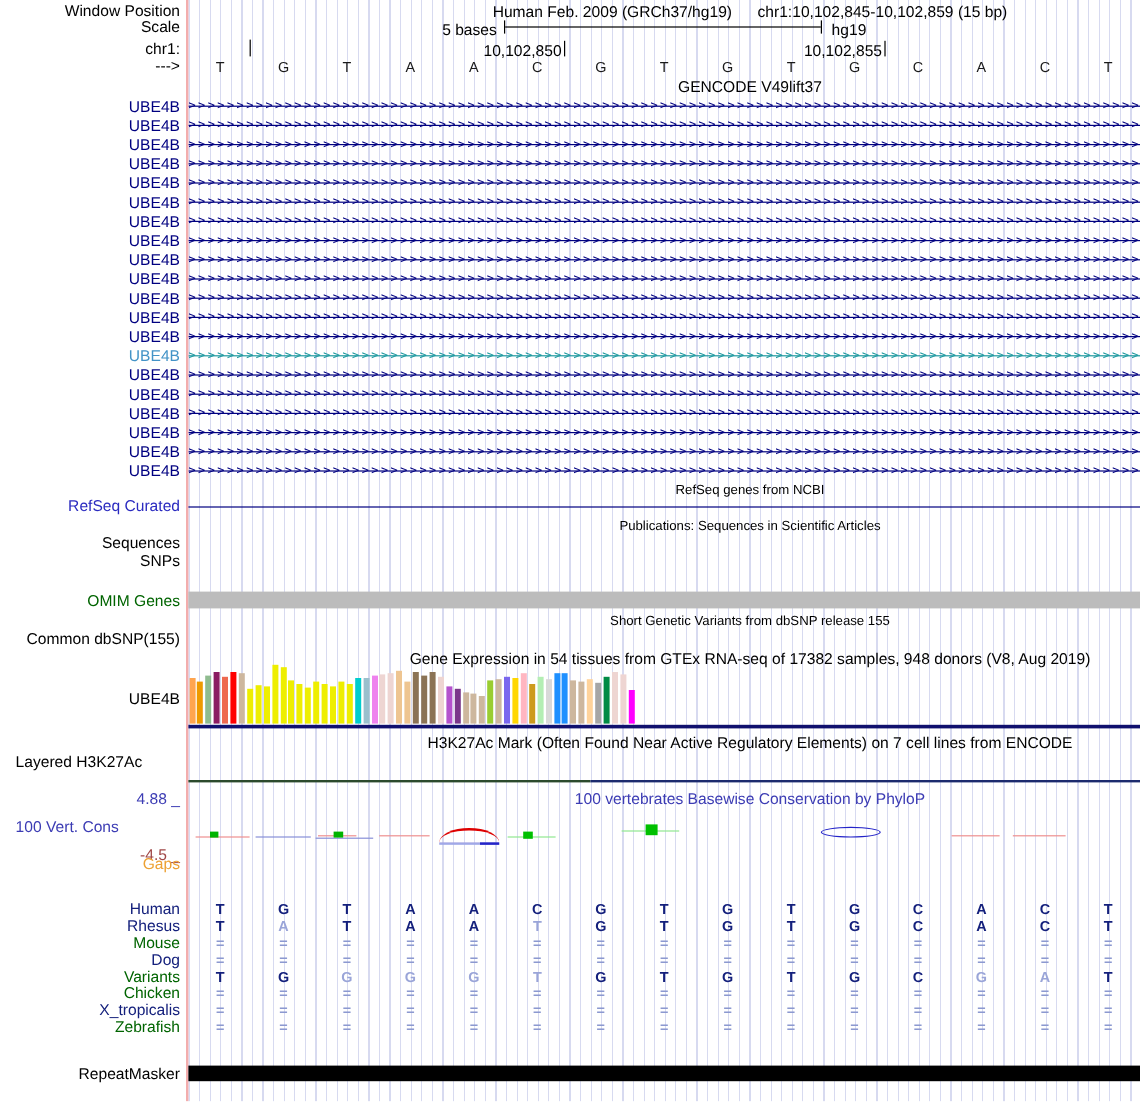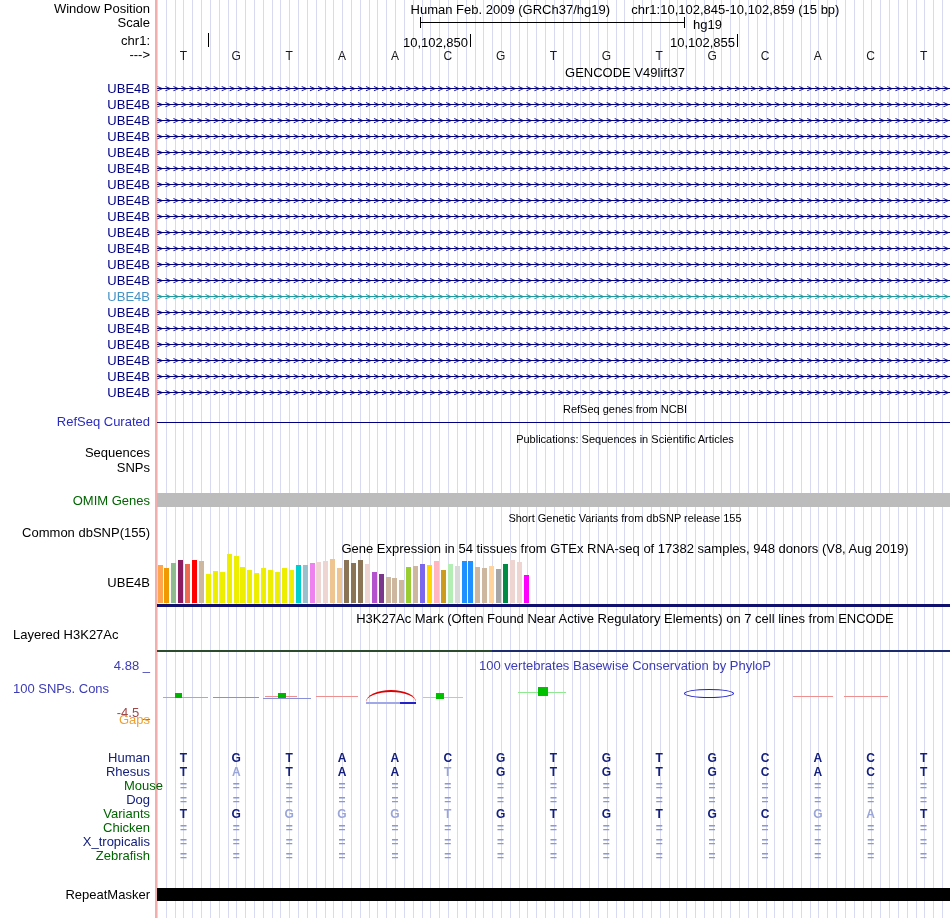--- a/index.html
+++ b/index.html
@@ -42,20 +42,21 @@
   <div class="pinkline"></div>
 
   <div class="lbl" style="top:2px;">Window Position</div>
   <div class="ctr" style="top:3px;">
     <span>Human Feb. 2009 (GRCh37/hg19)</span>
     <span style="display:inline-block;width:14px;"></span>
     <span>chr1:10,102,845-10,102,859 (15 bp)</span>
   </div>
 
   <div class="lbl" style="top:16px;">Scale</div>
+  <div class="abs" style="top:17px;left:0;width:414px;text-align:right;">5 bases</div>
   <div class="scalebar">
       <div class="mid"></div>
     </div>
   <div class="abs" style="top:17px;left:693px;">hg19</div>
 
   <div class="lbl" style="top:34px;">chr1:</div>
   <div class="tick" style="left:208px;top:33px;height:14px;"></div>
   <div class="abs" style="top:35px;left:0;width:468px;text-align:right;">10,102,850</div>
   <div class="tick" style="left:470px;top:34px;height:13px;"></div>
   <div class="abs" style="top:35px;left:0;width:735px;text-align:right;">10,102,855</div>
@@ -258,21 +259,21 @@
     </div>
   <div class="hline" style="left:157px;top:604px;width:793px;height:3px;background:#10106E;"></div>
 
   <div class="ctr" style="top:612px;">H3K27Ac Mark (Often Found Near Active Regulatory Elements) on 7 cell lines from ENCODE</div>
   <div class="lbl-left" style="top:628px;">Layered H3K27Ac</div>
   <div class="hline" style="left:157px;top:650px;width:335px;height:2px;background:#2C4A2C;"></div>
   <div class="hline" style="left:492px;top:650px;width:458px;height:2px;background:#1C2B6E;"></div>
 
   <div class="lbl c-consblue" style="top:659px;">4.88 _</div>
   <div class="ctr c-consblue" style="top:659px;">100 vertebrates Basewise Conservation by PhyloP</div>
-  <div class="lbl-left c-consblue" style="top:682px;">100 SNPs. Cons</div>
+  <div class="lbl-left c-consblue" style="top:682px;">100 Vert. Cons</div>
   <div id="consmarks">
       <div style="left: 163px; top: 697px; width: 45px; height: 1px; position: absolute; background: rgb(238, 144, 144);"></div>
       <div style="left: 175px; top: 693px; width: 7px; height: 5px; position: absolute; background: rgb(0, 180, 0);"></div>
       <div style="left: 213px; top: 697px; width: 46px; height: 1px; position: absolute; background: rgb(136, 144, 216);"></div>
       <div style="left: 263px; top: 698px; width: 48px; height: 1px; position: absolute; background: rgb(136, 144, 216);"></div>
       <div style="left: 265px; top: 696px; width: 32px; height: 1px; position: absolute; background: rgb(238, 144, 144);"></div>
       <div style="left: 278px; top: 693px; width: 8px; height: 5px; position: absolute; background: rgb(0, 180, 0);"></div>
       <div style="left: 316px; top: 696px; width: 42px; height: 1px; position: absolute; background: rgb(238, 144, 144);"></div>
       <div style="left: 366px; top: 690px; width: 50px; height: 12px; position: absolute; border-top: 2px solid rgb(221, 0, 0); border-radius: 50% 50% 0px 0px / 100% 100% 0px 0px;"></div>
       <div style="left: 366px; top: 702px; width: 50px; height: 2px; position: absolute; background: rgb(160, 168, 232);"></div>
@@ -314,21 +315,21 @@
       <div class="alncell" style="left: 421.334px; top: 765px; width: 52.8667px; position: absolute; color: rgb(154, 165, 216);">T</div>
       <div class="alncell" style="left: 474.2px; top: 765px; width: 52.8667px; position: absolute; color: rgb(20, 32, 124);">G</div>
       <div class="alncell" style="left: 527.067px; top: 765px; width: 52.8667px; position: absolute; color: rgb(20, 32, 124);">T</div>
       <div class="alncell" style="left: 579.934px; top: 765px; width: 52.8667px; position: absolute; color: rgb(20, 32, 124);">G</div>
       <div class="alncell" style="left: 632.8px; top: 765px; width: 52.8667px; position: absolute; color: rgb(20, 32, 124);">T</div>
       <div class="alncell" style="left: 685.667px; top: 765px; width: 52.8667px; position: absolute; color: rgb(20, 32, 124);">G</div>
       <div class="alncell" style="left: 738.534px; top: 765px; width: 52.8667px; position: absolute; color: rgb(20, 32, 124);">C</div>
       <div class="alncell" style="left: 791.4px; top: 765px; width: 52.8667px; position: absolute; color: rgb(20, 32, 124);">A</div>
       <div class="alncell" style="left: 844.267px; top: 765px; width: 52.8667px; position: absolute; color: rgb(20, 32, 124);">C</div>
       <div class="alncell" style="left: 897.134px; top: 765px; width: 52.8667px; position: absolute; color: rgb(20, 32, 124);">T</div>
-      <div class="lbl" style="top: 779px; position: absolute; color: rgb(0, 100, 0); margin-left: 13px;">Mouse</div>
+      <div class="lbl" style="top: 779px; position: absolute; color: rgb(0, 100, 0);">Mouse</div>
       <div class="alncell" style="left: 157px; top: 779px; width: 52.8667px; position: absolute; color: rgb(140, 153, 208);">=</div>
       <div class="alncell" style="left: 209.867px; top: 779px; width: 52.8667px; position: absolute; color: rgb(140, 153, 208);">=</div>
       <div class="alncell" style="left: 262.733px; top: 779px; width: 52.8667px; position: absolute; color: rgb(140, 153, 208);">=</div>
       <div class="alncell" style="left: 315.6px; top: 779px; width: 52.8667px; position: absolute; color: rgb(140, 153, 208);">=</div>
       <div class="alncell" style="left: 368.467px; top: 779px; width: 52.8667px; position: absolute; color: rgb(140, 153, 208);">=</div>
       <div class="alncell" style="left: 421.334px; top: 779px; width: 52.8667px; position: absolute; color: rgb(140, 153, 208);">=</div>
       <div class="alncell" style="left: 474.2px; top: 779px; width: 52.8667px; position: absolute; color: rgb(140, 153, 208);">=</div>
       <div class="alncell" style="left: 527.067px; top: 779px; width: 52.8667px; position: absolute; color: rgb(140, 153, 208);">=</div>
       <div class="alncell" style="left: 579.934px; top: 779px; width: 52.8667px; position: absolute; color: rgb(140, 153, 208);">=</div>
       <div class="alncell" style="left: 632.8px; top: 779px; width: 52.8667px; position: absolute; color: rgb(140, 153, 208);">=</div>

